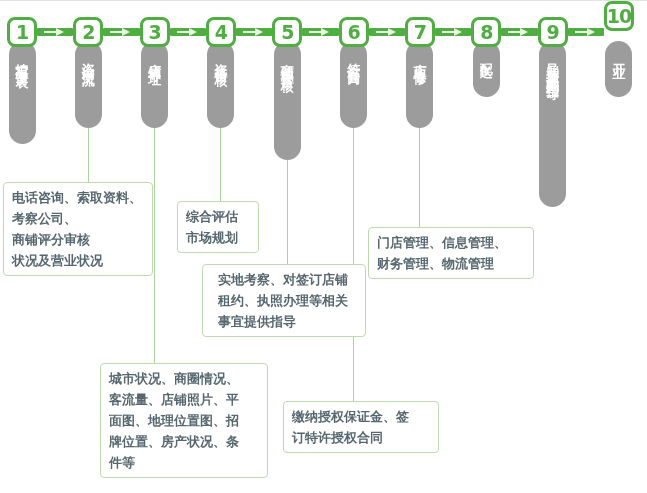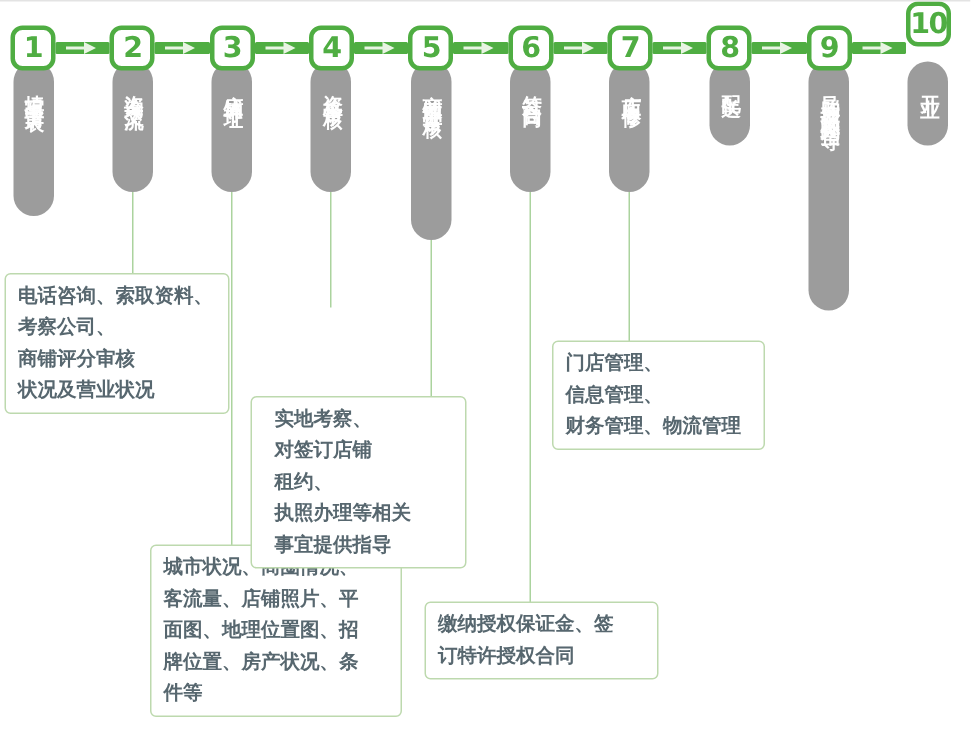--- a/index.html
+++ b/index.html
@@ -116,47 +116,49 @@
 面图、地理位置图、招
 牌位置、房产状况、条
 件等</div>
     <div class="capsule" style="left: 207.49px; height: 87.2px;">
       <span>资格审核</span>
     </div>
     <div class="numbox" style="left: 205.99px; top: 16px;">
       <span>4</span>
     </div>
     <div class="vline" style="left: 220.49px; top: 127.2px; height: 76.8px;"></div>
+    <div class="note" style="left: 177px; top: 200px; width: 82px;">综合评估
+市场规划</div>
     <div class="capsule" style="left: 273.82px; height: 118.8px;">
       <span>商铺评分审核</span>
     </div>
     <div class="numbox" style="left: 272.32px; top: 16px;">
       <span>5</span>
     </div>
     <div class="vline" style="left: 286.82px; top: 158.8px; height: 108.2px;"></div>
-    <div class="note" style="left: 167px; top: 263px; width: 144px; padding-left: 15px;">实地考察、对签订店铺
+    <div class="note" style="left: 202px; top: 263px; width: 164px; padding-left: 15px;">实地考察、对签订店铺
 租约、执照办理等相关
 事宜提供指导</div>
     <div class="capsule" style="left: 340.15px; height: 87.2px;">
       <span>签订合同</span>
     </div>
     <div class="numbox" style="left: 338.65px; top: 16px;">
       <span>6</span>
     </div>
     <div class="vline" style="left: 353.15px; top: 127.2px; height: 276.8px;"></div>
     <div class="note" style="left: 283px; top: 400px; width: 156px;">缴纳授权保证金、签
 订特许授权合同</div>
     <div class="capsule" style="left: 406.48px; height: 87.2px;">
       <span>店面专修</span>
     </div>
     <div class="numbox" style="left: 404.98px; top: 16px;">
       <span>7</span>
     </div>
     <div class="vline" style="left: 419.48px; top: 127.2px; height: 102.8px;"></div>
-    <div class="note" style="left: 368px; top: 226px; width: 142px;">门店管理、信息管理、
+    <div class="note" style="left: 368px; top: 226px; width: 166px;">门店管理、信息管理、
 财务管理、物流管理</div>
     <div class="capsule" style="left: 472.81px; height: 55.6px;">
       <span>配送</span>
     </div>
     <div class="numbox" style="left: 471.31px; top: 16px;">
       <span>8</span>
     </div>
     <div class="capsule" style="left: 539.14px; height: 166.2px;">
       <span>导购培训及陈列指导</span>
     </div>

